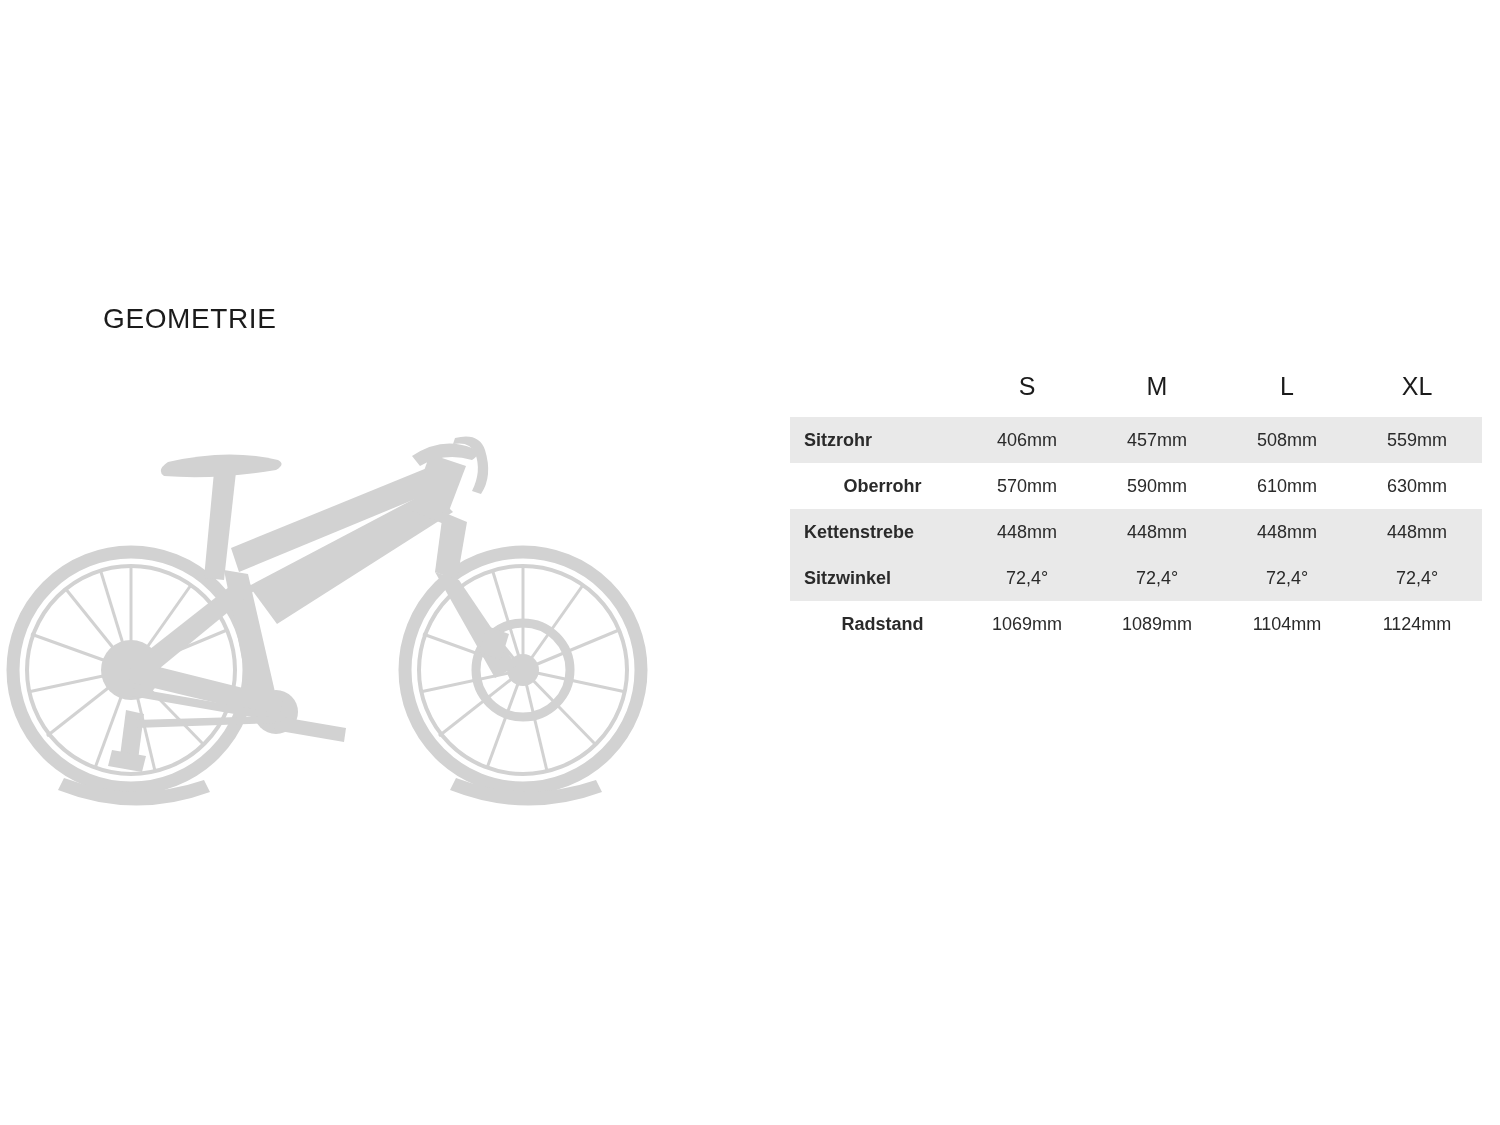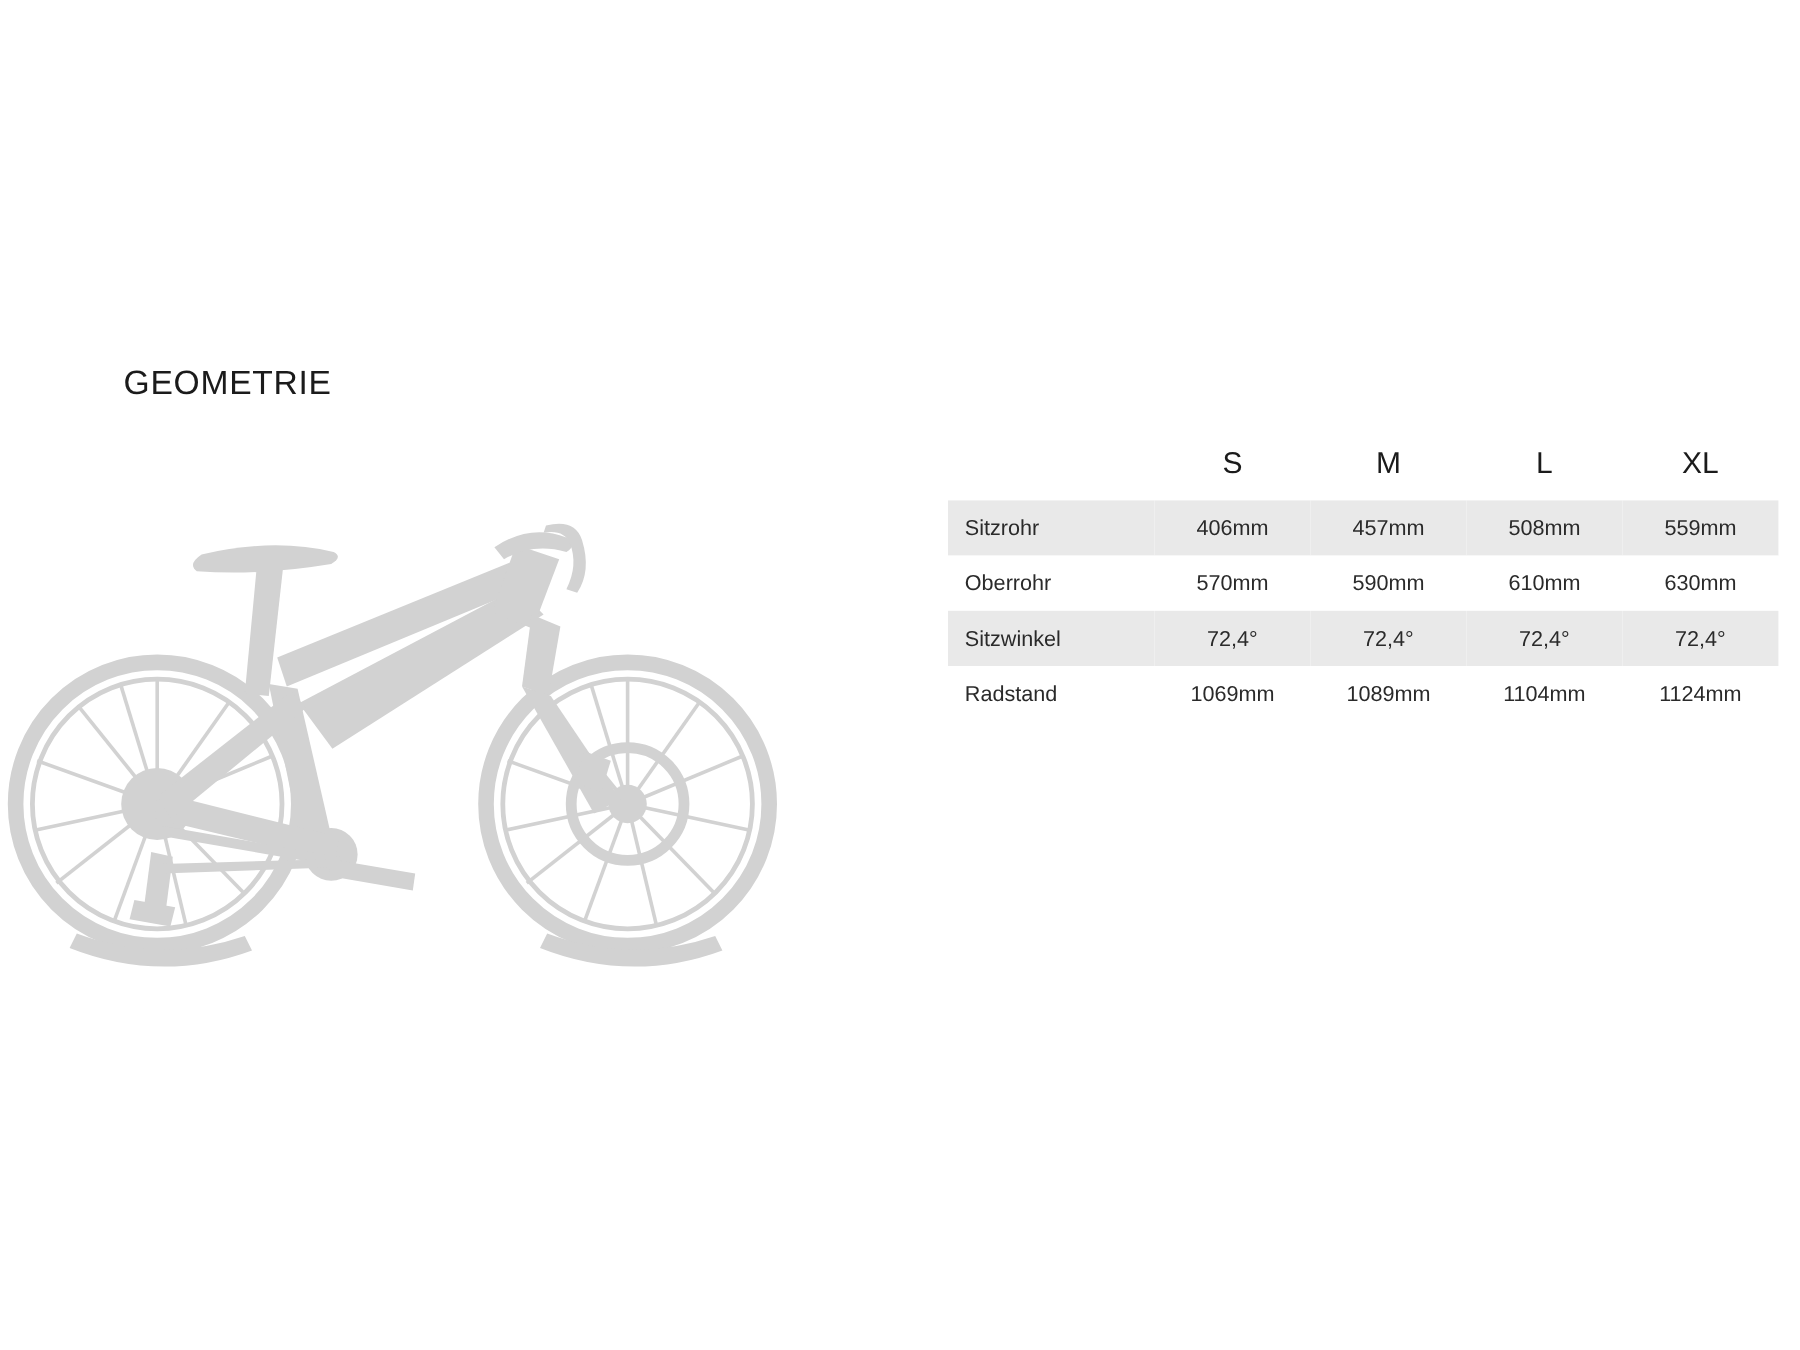--- a/index.html
+++ b/index.html
@@ -67,26 +67,28 @@
     font-size: 18px;
     font-weight: 400;
     color: #2a2a2a;
     height: 44px;
     text-align: center;
     vertical-align: middle;
   }
   tbody td.lbl {
     text-align: left;
     padding-left: 14px;
+    font-weight: bold;
   }
   tbody tr.shade td {
     background: #e9e9e9;
   }
   tbody tr.plain td {
     background: #ffffff;
+    text-align: center;
   }
 </style>
 </head>
 <body>
 
 <div class="page">
 
   <div class="title">GEOMETRIE</div>
 
   <div class="bike-wrap">
@@ -196,20 +198,27 @@
           <td>559mm</td>
         </tr>
         <tr class="plain">
           <td class="lbl">Oberrohr</td>
           <td>570mm</td>
           <td>590mm</td>
           <td>610mm</td>
           <td>630mm</td>
         </tr>
         <tr class="shade">
+          <td class="lbl">Kettenstrebe</td>
+          <td>448mm</td>
+          <td>448mm</td>
+          <td>448mm</td>
+          <td>448mm</td>
+        </tr>
+        <tr class="shade">
           <td class="lbl">Sitzwinkel</td>
           <td>72,4°</td>
           <td>72,4°</td>
           <td>72,4°</td>
           <td>72,4°</td>
         </tr>
         <tr class="plain">
           <td class="lbl">Radstand</td>
           <td>1069mm</td>
           <td>1089mm</td>

